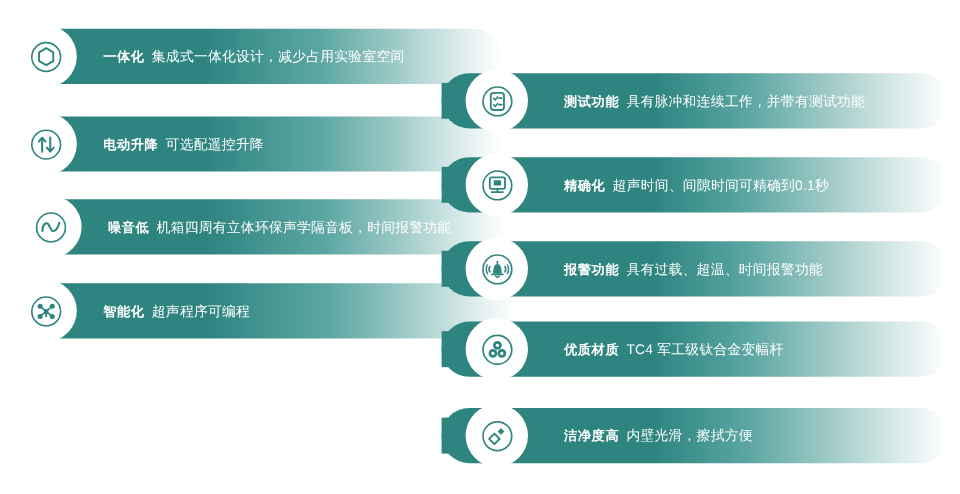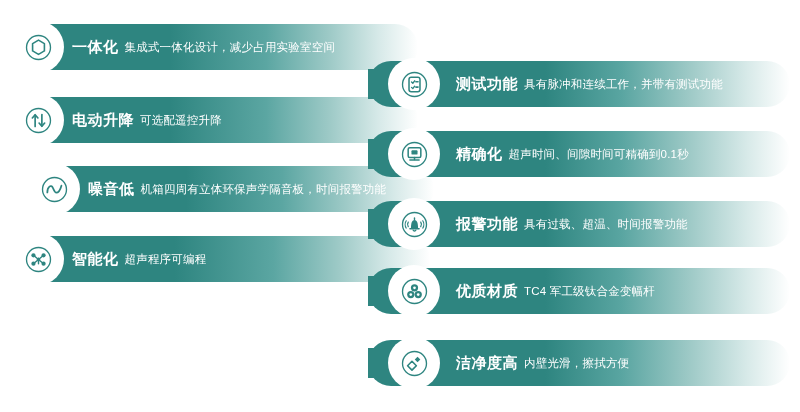--- a/index.html
+++ b/index.html
@@ -103,24 +103,25 @@
     height: 46px;
     display: flex;
     align-items: center;
     white-space: nowrap;
     color: #ffffff;
   }
   .feature.left .labels  { left: 72px; }
   .feature.right .labels { left: 88px; align-items: center; }
 
   .title {
-    font-size: 15px;
+    font-size: 11px;
     font-weight: bold;
     letter-spacing: 0.5px;
     color: #ffffff;
+    margin-left: 14px;
   }
   .desc {
     font-size: 11.5px;
     font-weight: normal;
     margin-left: 6px;
     letter-spacing: 0.2px;
     color: #ffffff;
   }
 </style>
 </head>
@@ -152,21 +153,21 @@
         <path d="M20 9 L20 22.5" stroke="#2e8580" stroke-width="2" stroke-linecap="round"></path>
         <path d="M16.7 19 L20 22.8 L23.3 19" stroke="#2e8580" stroke-width="2" stroke-linecap="round" stroke-linejoin="round" fill="none"></path>
       </svg>
     </div>
     <div class="labels">
       <span class="title">电动升降</span>
       <span class="desc">可选配遥控升降</span>
     </div>
   </div>
 
-  <div class="feature left" style="left:16px; top:166px; width:418px;">
+  <div class="feature left" style="left:4px; top:166px; width:418px;">
     <div class="bar"></div>
     <div class="badge">
       <svg viewBox="0 0 32 32" fill="none">
         <circle cx="16" cy="16" r="14.2" stroke="#2e8580" stroke-width="1.6"></circle>
         <path d="M7.5 19.5 C7.5 12.5 12 10 13.8 13.5 C15.3 16.5 16.5 19.8 18 19.8
                  C21 19.8 23 16 24.2 11.5" stroke="#2e8580" stroke-width="2.1" fill="none" stroke-linecap="round" stroke-linejoin="round"></path>
       </svg>
     </div>
     <div class="labels">
       <span class="title">噪音低</span>

